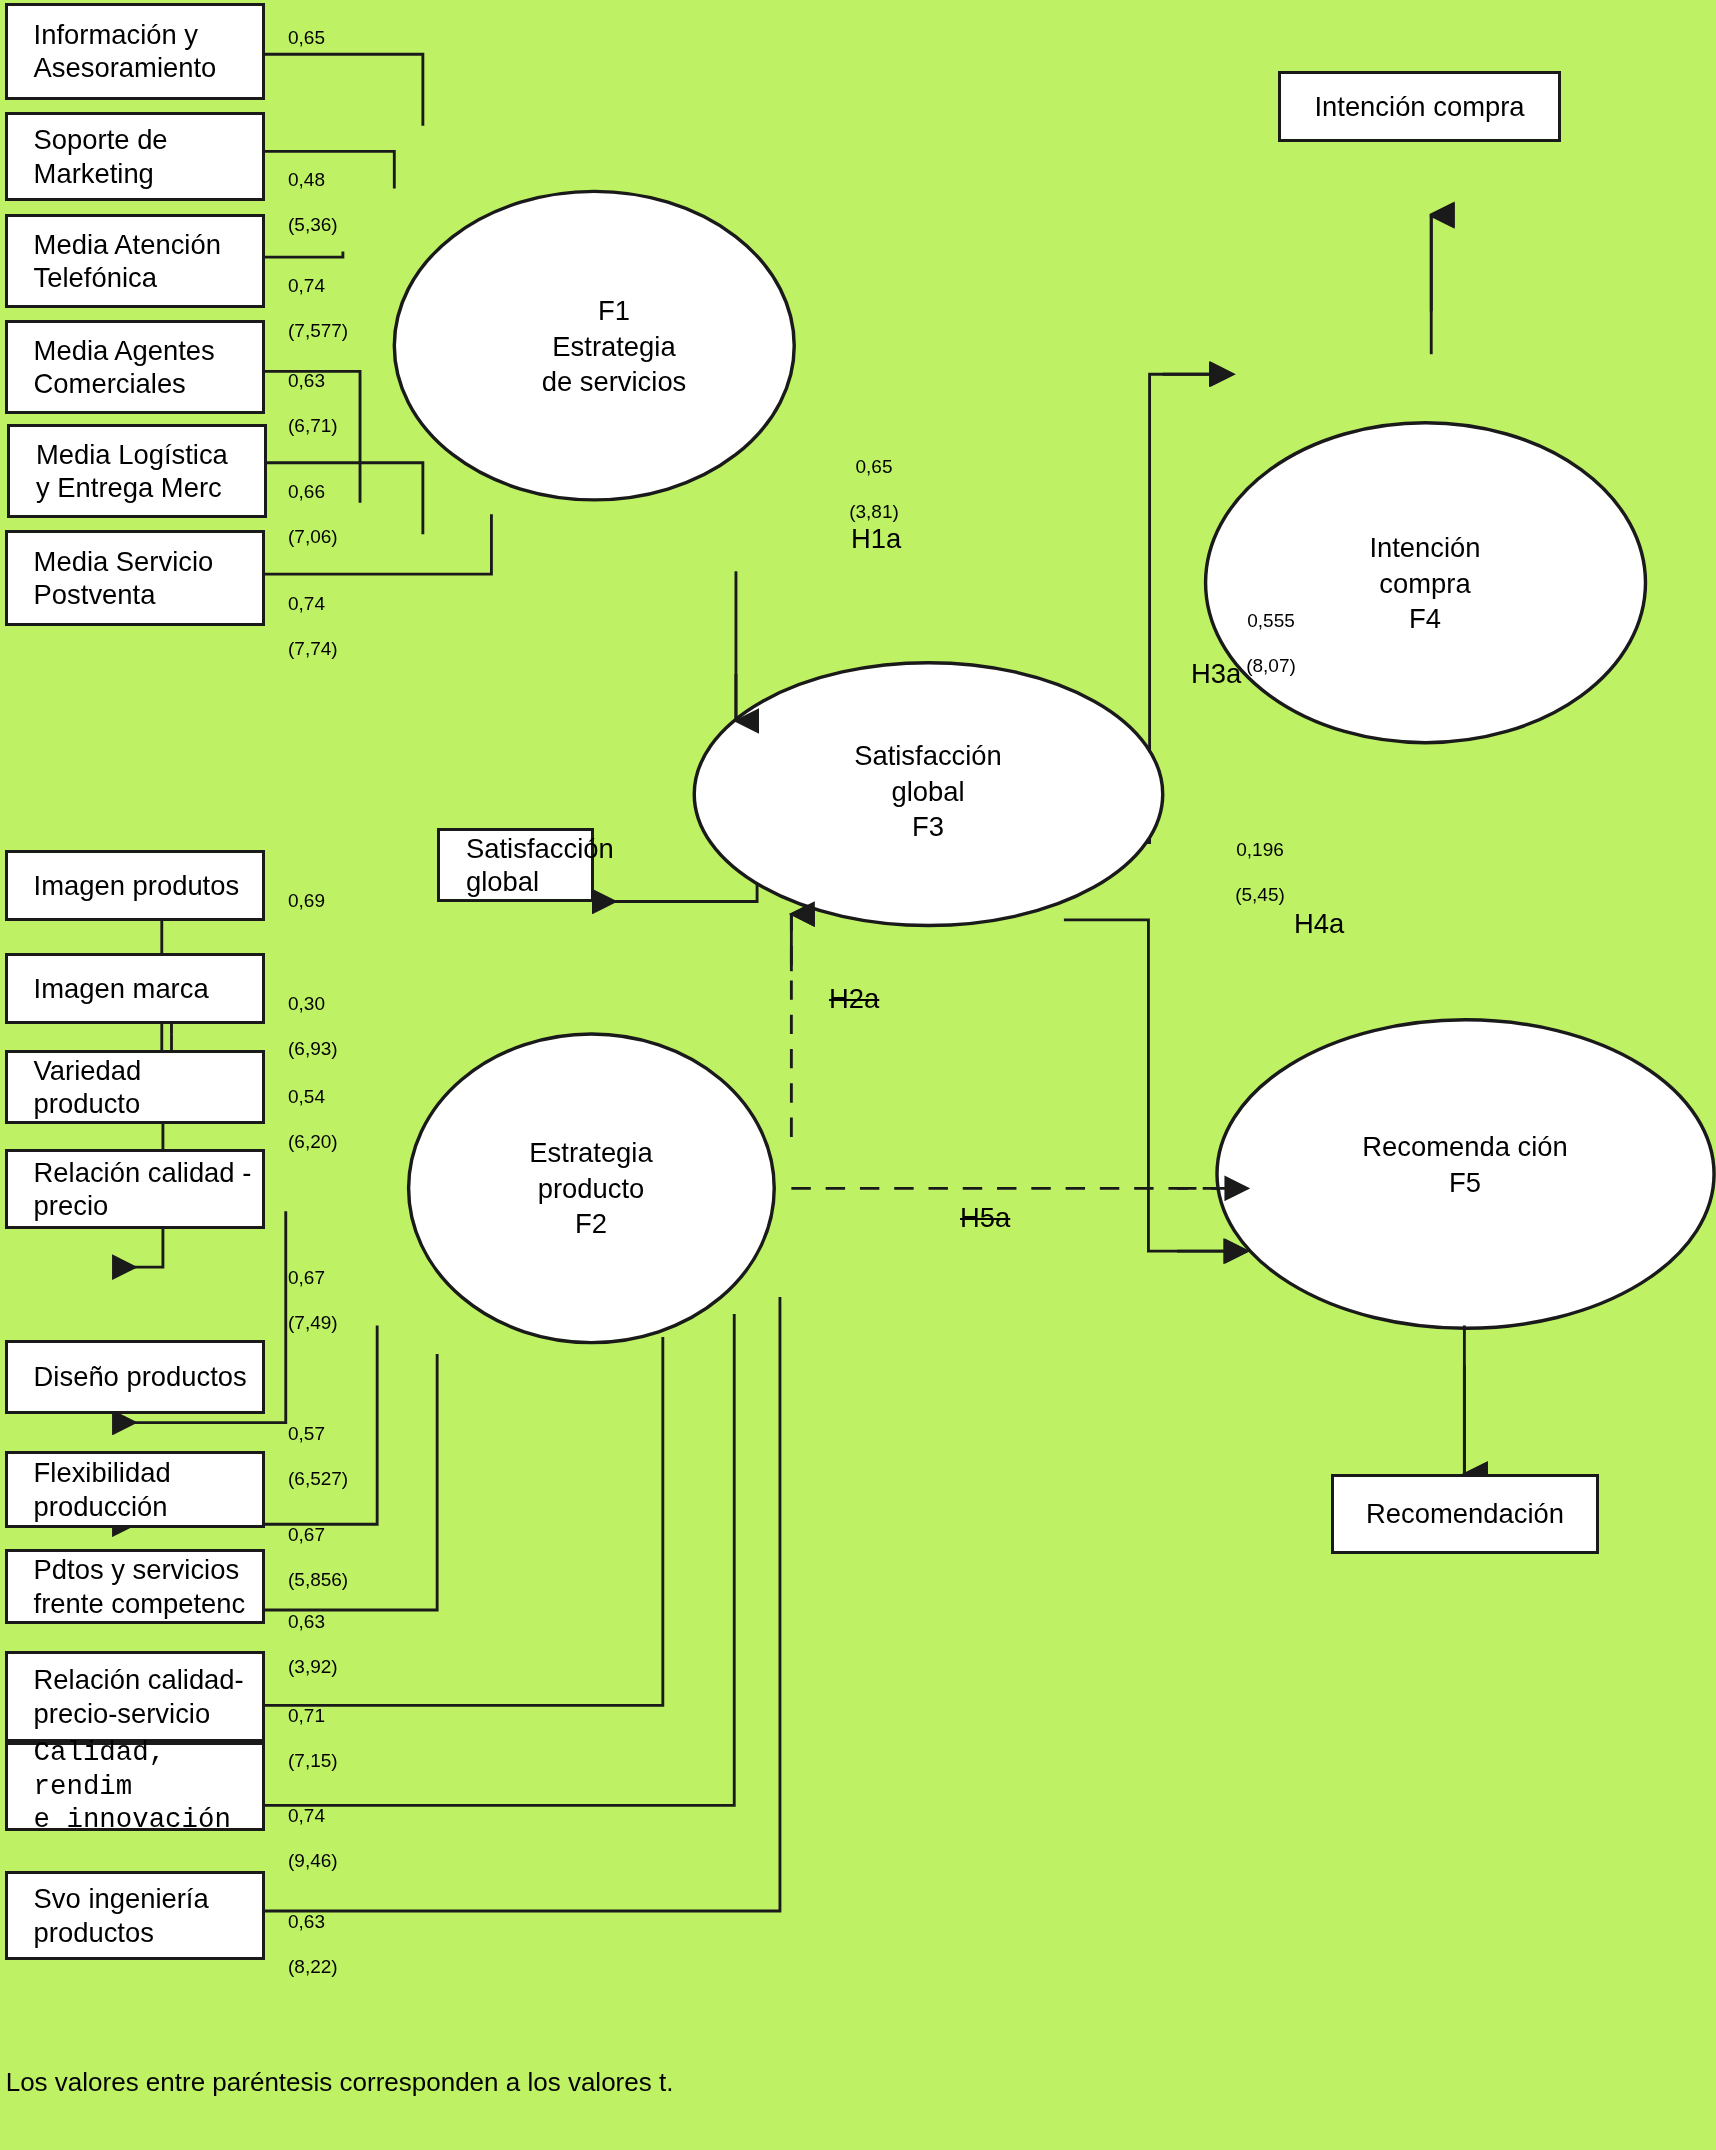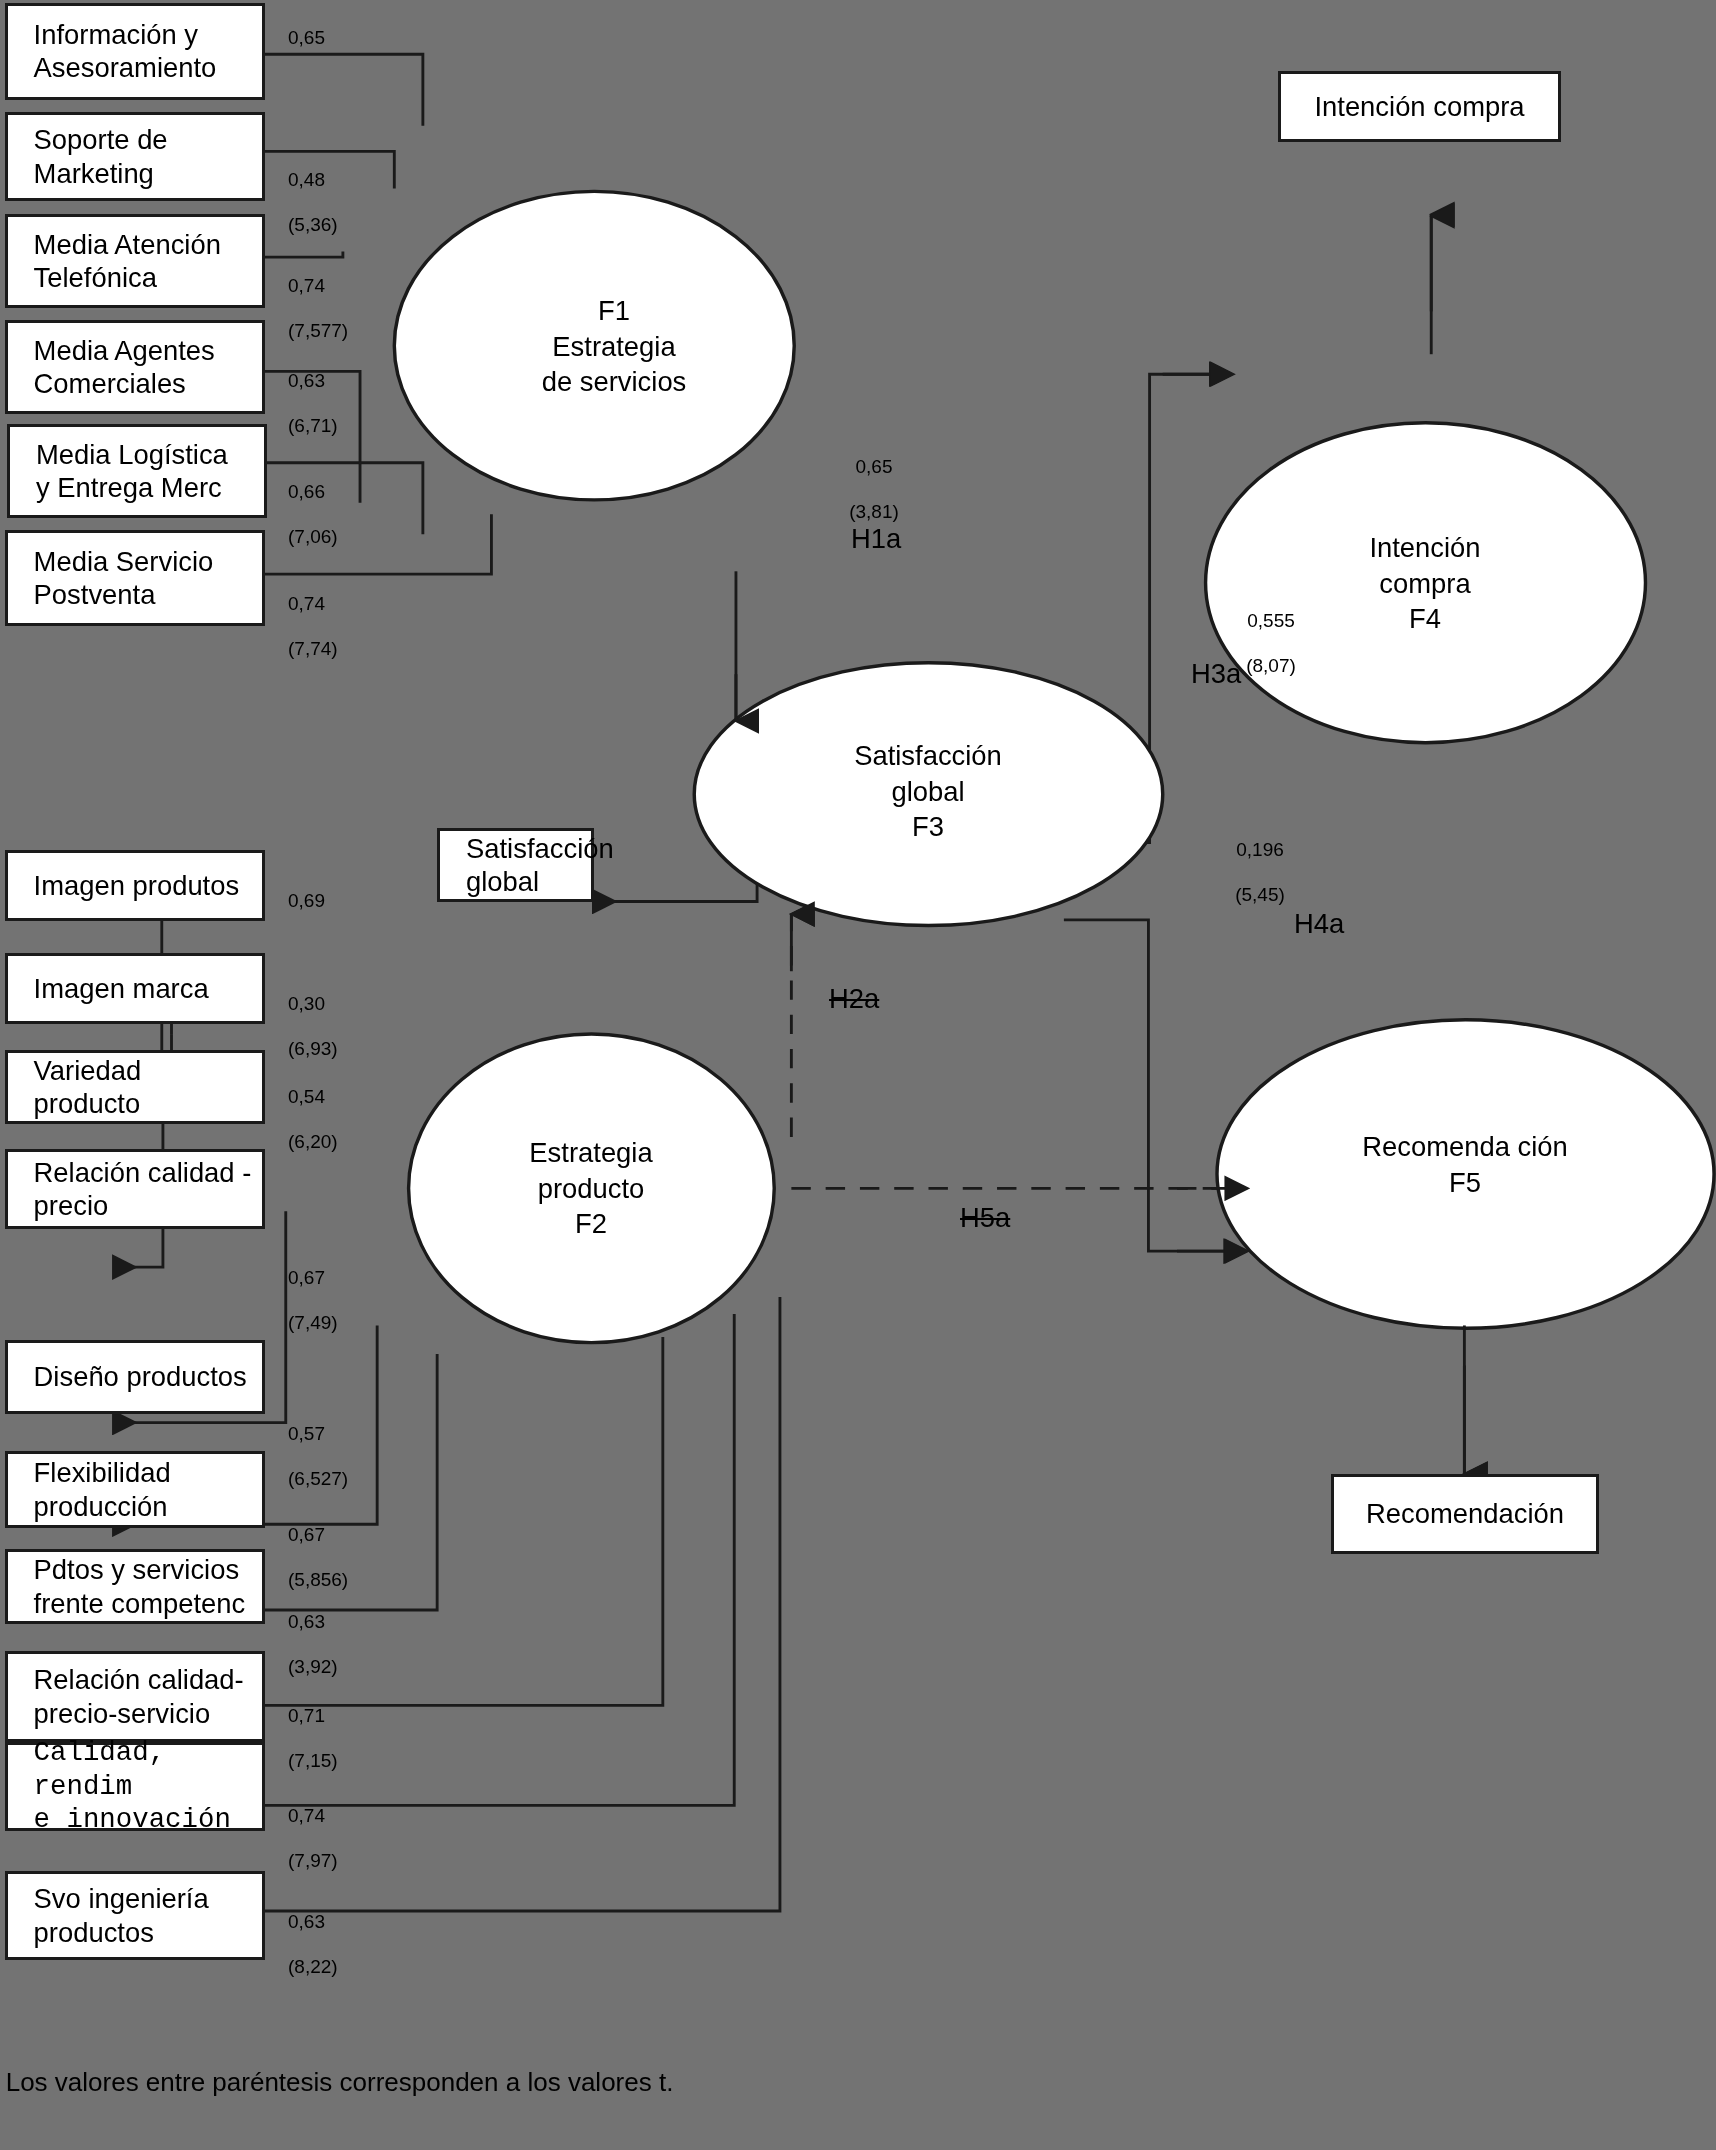--- a/index.html
+++ b/index.html
@@ -9,21 +9,21 @@
     background: #ffffff;
   }
   body {
     font-family: "Liberation Sans", sans-serif;
     color: #000000;
   }
   #canvas {
     position: relative;
     width: 1717px;
     height: 2151px;
-    background: #737373;
+    background: #bef264;
     overflow: hidden;
   }
   svg.layer {
     position: absolute;
     left: 0;
     top: 0;
     width: 1717px;
     height: 2151px;
   }
   .ind-box {
@@ -330,21 +330,21 @@
   <div class="coef" style="left:288px; top:1589px;">
     <div>0,63</div>
     <div>(3,92)</div>
   </div>
   <div class="coef" style="left:288px; top:1683px;">
     <div>0,71</div>
     <div>(7,15)</div>
   </div>
   <div class="coef" style="left:288px; top:1783px;">
     <div>0,74</div>
-    <div>(7,97)</div>
+    <div>(9,46)</div>
   </div>
   <div class="coef" style="left:288px; top:1889px;">
     <div>0,63</div>
     <div>(8,22)</div>
   </div>
 
   <div class="coef center" style="left:874px; top:434px;">
     <div>0,65</div>
     <div>(3,81)</div>
   </div>

